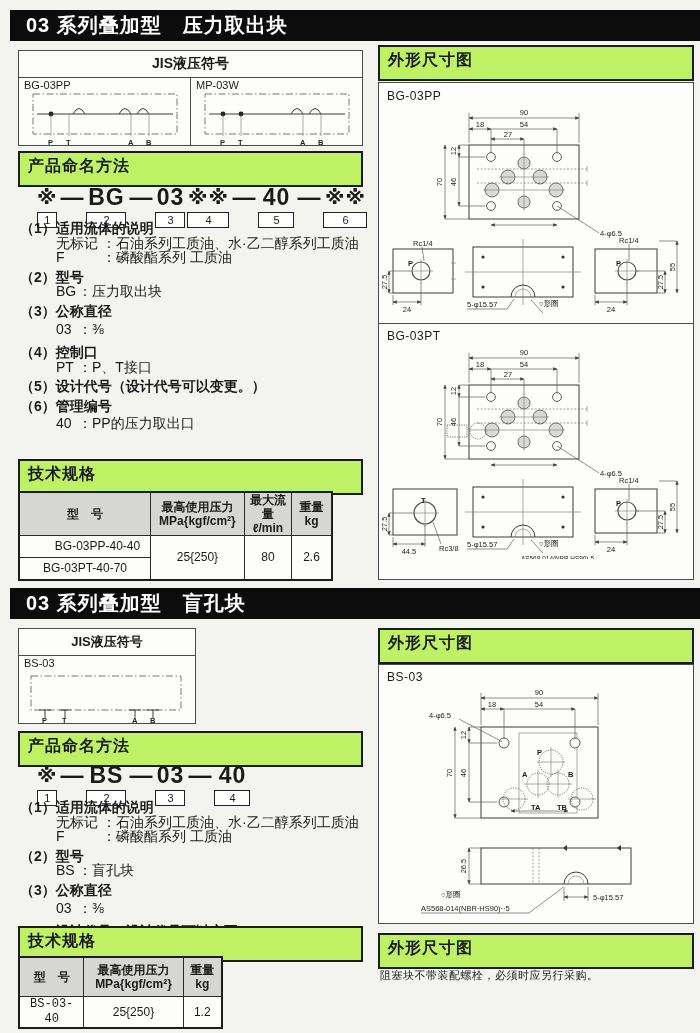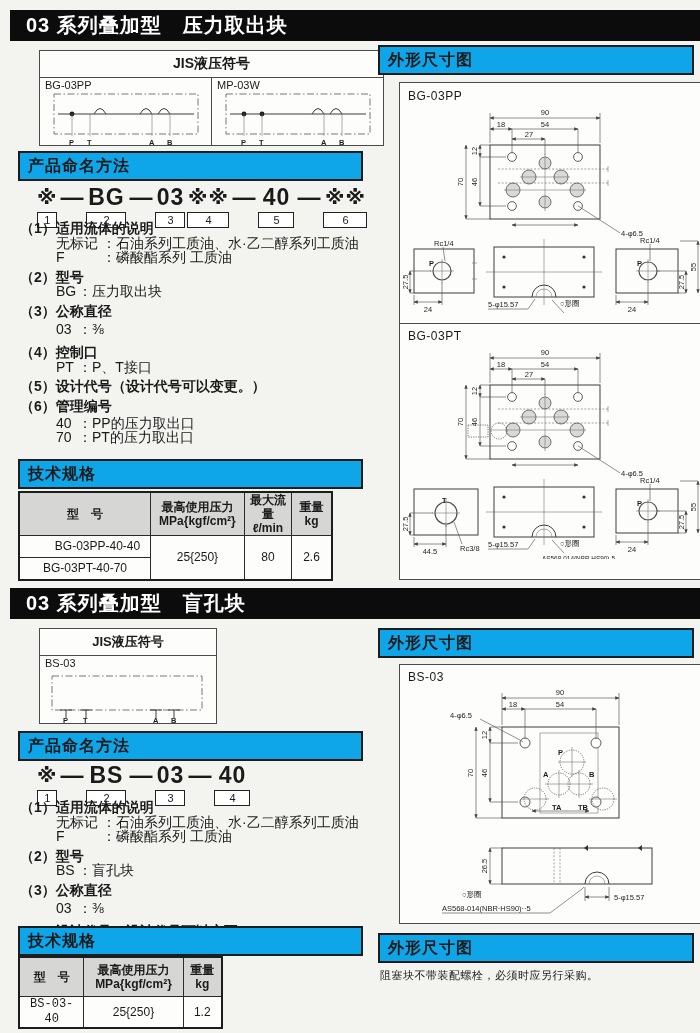--- a/index.html
+++ b/index.html
@@ -11,25 +11,25 @@
     overflow:hidden;
   }
   .abs{position:absolute;box-sizing:border-box;}
   .banner{
     left:10px;width:690px;height:31px;
     background:#0c0c0c;color:#ffffff;
     font-weight:bold;font-size:20px;line-height:31px;
     padding-left:16px;letter-spacing:1px;
   }
   .hdrbox{
-    border:2px solid #1c1c1c;background:#0ea5e9;
+    border:2px solid #1c1c1c;background:#bef264;
     font-weight:bold;font-size:16px;line-height:22px;
-    padding:2px 6px 2px 8px;letter-spacing:1px;
+    padding:2px 6px 8px 8px;letter-spacing:1px;
   }
-  .box{border:1.5px solid #4a4a4a;background:#fdfdfc;margin-left:21px;}
+  .box{border:1.5px solid #4a4a4a;background:#fdfdfc;}
   
   .jis-title{border-bottom:1px solid #4a4a4a;text-align:center;font-weight:bold;font-size:14px;padding:4px 0;}
   .jis-body{position:relative;display:flex;}
   .jis-half{position:relative;width:50%;height:68px;}
   .jis-half.right{border-left:1px solid #4a4a4a;}
   .jis-label{position:absolute;top:1px;left:5px;font-size:11px;}
   .jis-svg{position:absolute;left:0;bottom:0;}
   
   .code-row{display:flex;align-items:flex-start;}
   .code-seg{display:flex;flex-direction:column;align-items:center;margin:0 1px;}
@@ -153,21 +153,20 @@
   <div class="item-line wide"><span class="k">F</span><span>：磷酸酯系列 工质油</span></div>
   <div class="item-label">（2）型号</div>
   <div class="item-line"><span class="k">BG</span><span>：压力取出块</span></div>
   <div class="item-label">（3）公称直径</div>
   <div class="item-line" style="padding-top:3px;padding-bottom:4px;"><span class="k">03</span><span>：⅜</span></div>
   <div class="item-label">（4）控制口</div>
   <div class="item-line"><span class="k">PT</span><span>：P、T接口</span></div>
   <div class="item-label">（5）设计代号（设计代号可以变更。）</div>
   <div class="item-label">（6）管理编号</div>
   <div class="item-line" style="padding-top:2px;"><span class="k">40</span><span>：PP的压力取出口</span></div>
-  <div class="item-line"><span class="k">70</span><span>：PT的压力取出口</span></div>
 </div>
 
 <div class="abs hdrbox" style="top:459px;left:18px;width:345px;">技术规格</div>
 
 <table class="spec abs" style="top:491px;left:18px;width:315px;">
   <tbody>
       <tr>
     <th style="width:144px;height:37px;">型　号</th>
     <th style="width:90px;">
       <div>最高使用压力</div>

